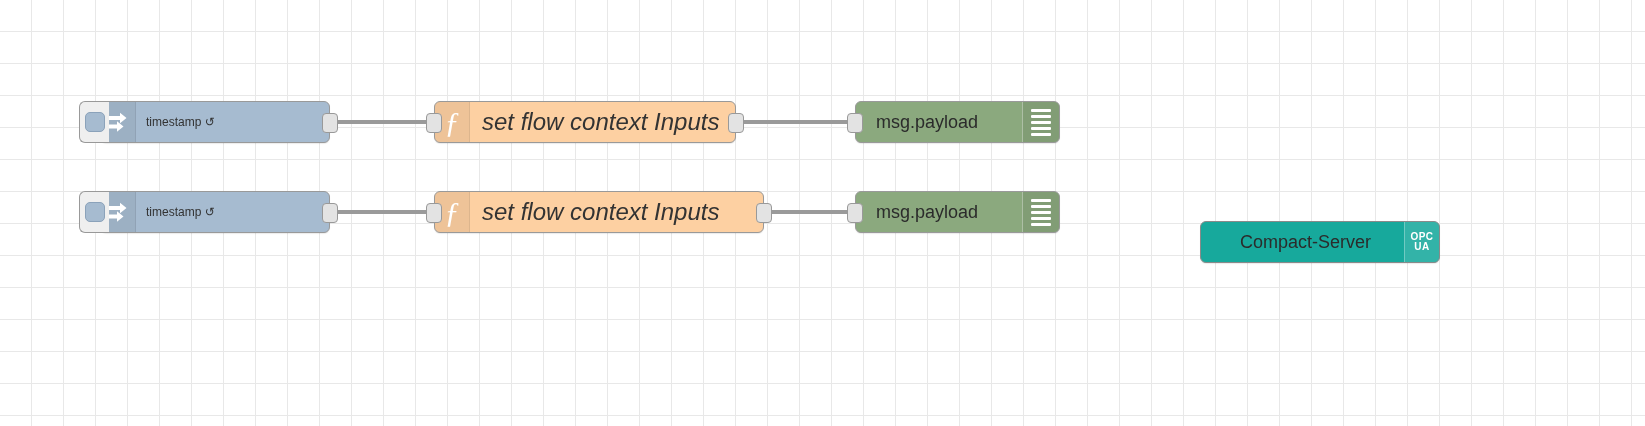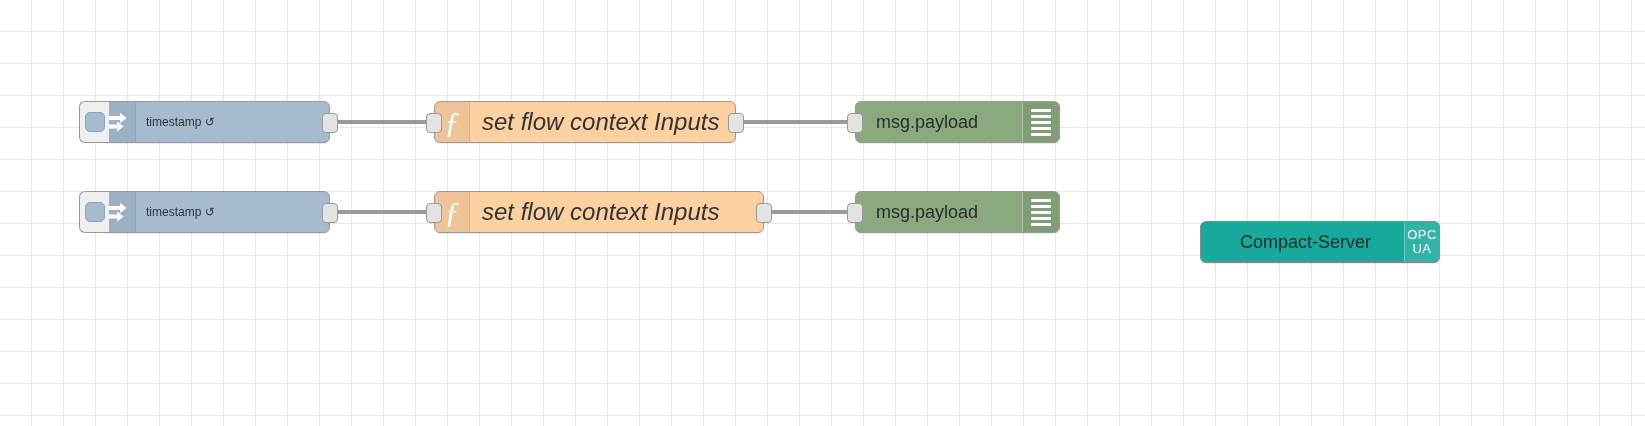--- a/index.html
+++ b/index.html
@@ -190,22 +190,22 @@
     flex-direction: column;
     align-items: center;
     justify-content: center;
     background: rgba(255,255,255,0.12);
     border-left: 1px solid rgba(255,255,255,0.3);
     border-radius: 0 5px 5px 0;
     line-height: 1.05;
   }
   .opcua-badge span {
     color: #ffffff;
-    font-size: 13px;
-    font-weight: normal;
+    font-size: 10px;
+    font-weight: bold;
     letter-spacing: 0.5px;
   }
 
   
   .inject-arrow { display:block; }
 </style>
 </head>
 <body>
 
 <div id="flow-canvas">

